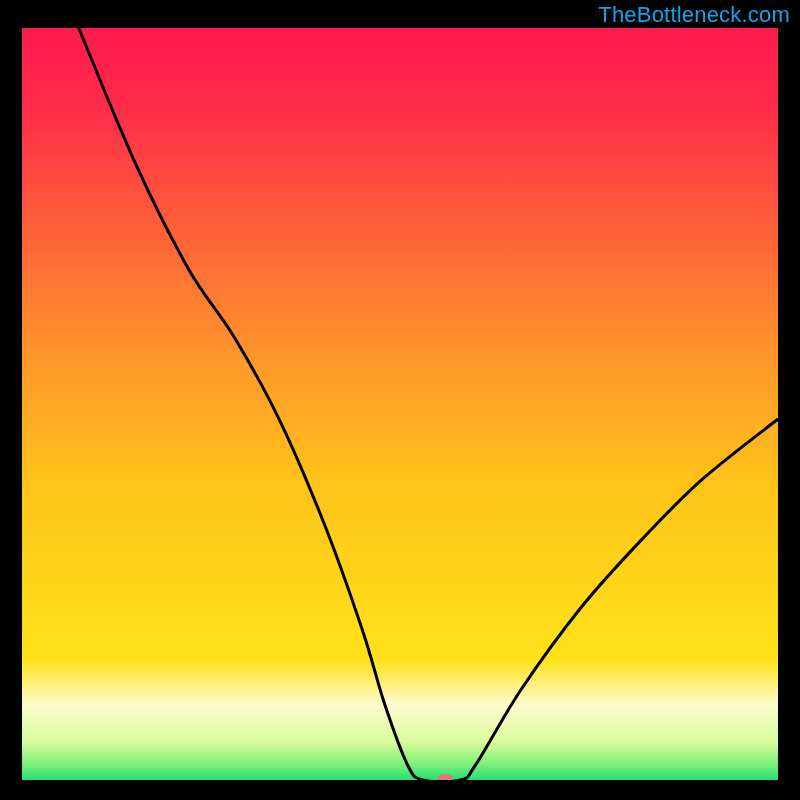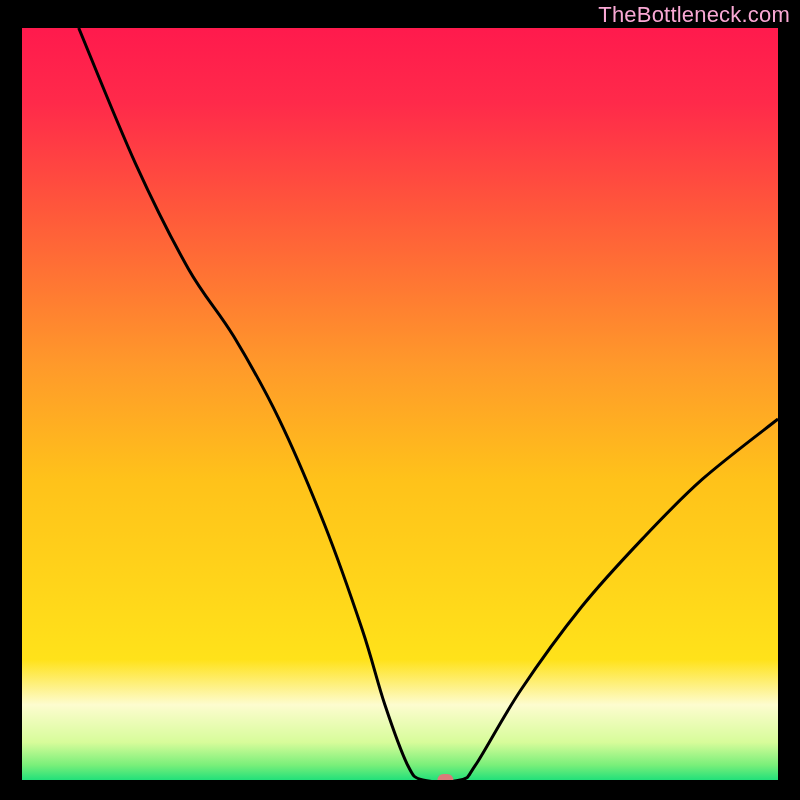--- a/index.html
+++ b/index.html
@@ -8,21 +8,21 @@
     background: #000;
     width: 800px;
     height: 800px;
     position: relative;
     font-family: Arial, Helvetica, sans-serif;
   }
   .watermark {
     position: absolute;
     top: 2px;
     right: 10px;
-    color: #f9a8d4;
+    color: #0ea5e9;
     font-size: 22px;
     font-weight: 500;
     letter-spacing: 0.2px;
     z-index: 10;
   }
   .frame {
     position: absolute;
     top: 28px;
     left: 22px;
     width: 756px;

